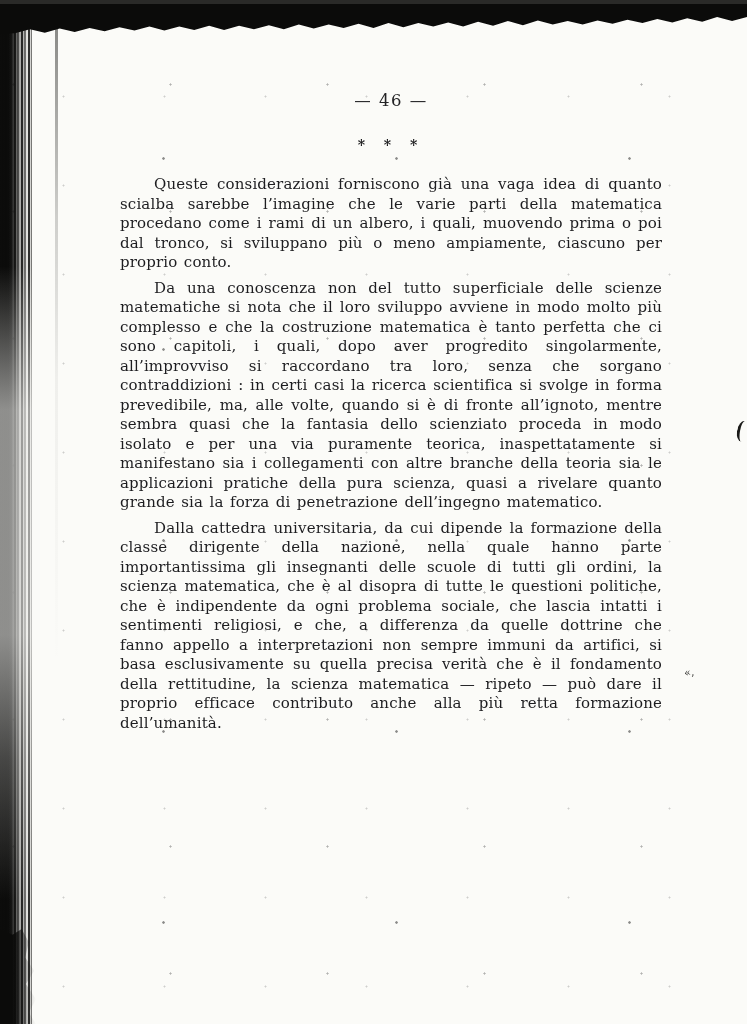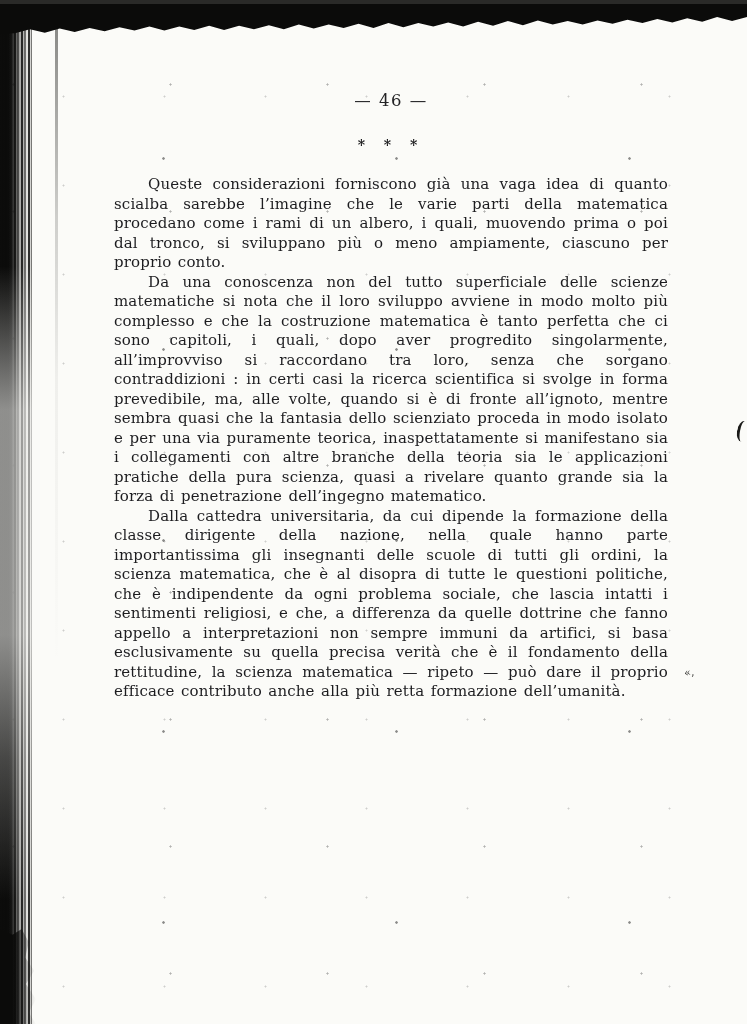--- a/index.html
+++ b/index.html
@@ -104,21 +104,21 @@
     text-align: center;
     font-weight: bold;
     font-size: 14px;
     letter-spacing: 7px;
     color: #1c1c1e;
   }
   .body-text {
     margin-top: 22px;
   }
   .para {
-    margin: 0;
+    margin: 6px;
     text-indent: 34px;
     font-size: 15px;
     line-height: 19.5px;
     text-align: justify;
     letter-spacing: 0.15px;
     word-spacing: 1.5px;
     color: #1d1d20;
   }
 
   

